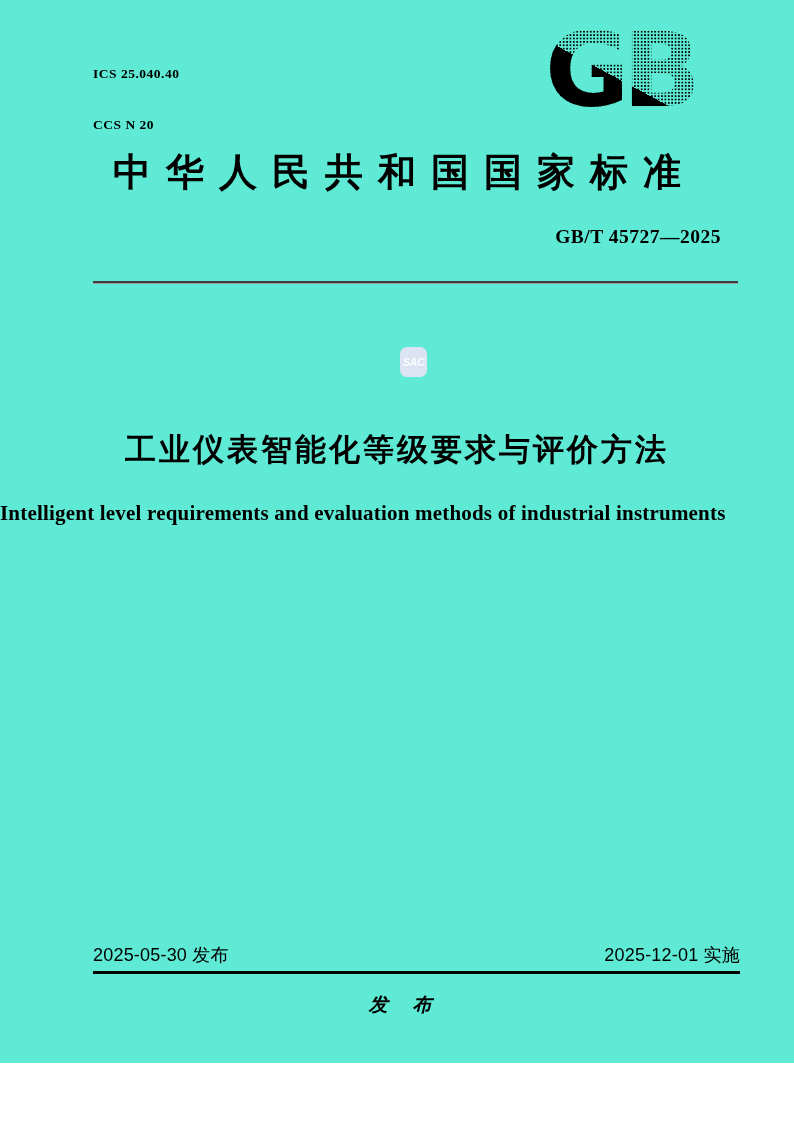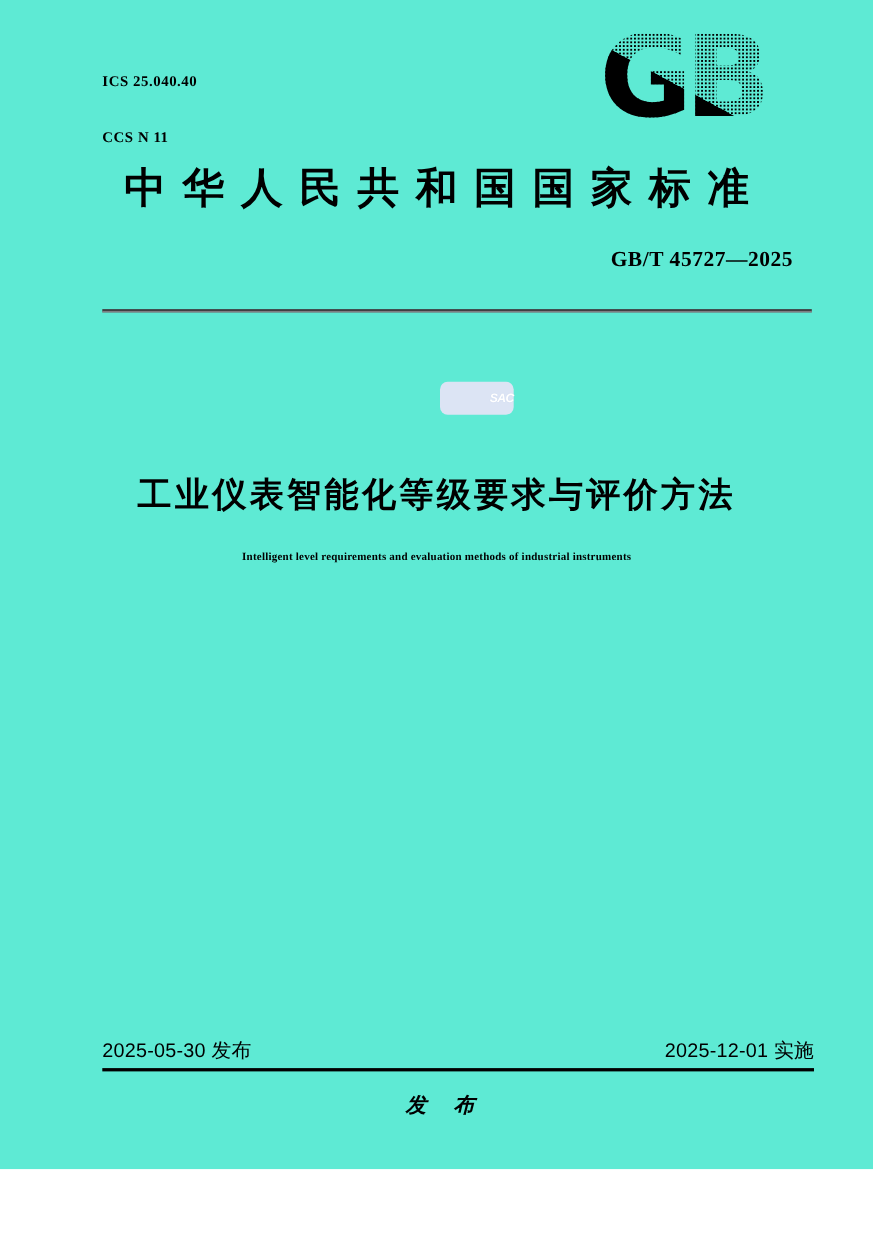--- a/index.html
+++ b/index.html
@@ -90,22 +90,21 @@
   .watermark {
     position: absolute;
     left: 400px;
     top: 347px;
     width: 27px;
     height: 30px;
     background: #dce4f4;
     border-radius: 7px;
     display: flex;
     align-items: center;
-    justify-content: flex-end;
-    padding-left: 40px;
+    justify-content: center;
   }
   .watermark span {
     font-family: "Liberation Sans", sans-serif;
     font-weight: bold;
     font-style: italic;
     font-size: 11px;
     color: #ffffff;
     text-shadow: 0 0 1px #c7d4ec;
     letter-spacing: -0.5px;
   }
@@ -123,24 +122,23 @@
     line-height: 42px;
     letter-spacing: 3px;
     white-space: nowrap;
   }
 
   .main-title-en {
     position: absolute;
     top: 501px;
     left: 0;
     width: 100%;
-    text-align: center;
-    font-family: "Liberation Serif", serif;
-    font-weight: bold;
-    font-size: 10px;
+    font-family: "Liberation Serif", serif;
+    font-weight: bold;
+    font-size: 21px;
     letter-spacing: 0.2px;
   }
 
   
   .date-row {
     position: absolute;
     top: 943px;
     left: 93px;
     right: 54px;
     display: flex;
@@ -190,21 +188,21 @@
     font-style: italic;
   }
 </style>
 </head>
 <body>
 
 <div class="page">
 
   <div class="ics-block">
     <div>ICS 25.040.40</div>
-    <div>CCS N 11</div>
+    <div>CCS N 20</div>
   </div>
 
   <div class="gb-logo">GB</div>
 
   <div class="std-title">中华人民共和国国家标准</div>
 
   <div class="doc-number">GB/T 45727—2025</div>
 
   <div class="header-rule"></div>
 

